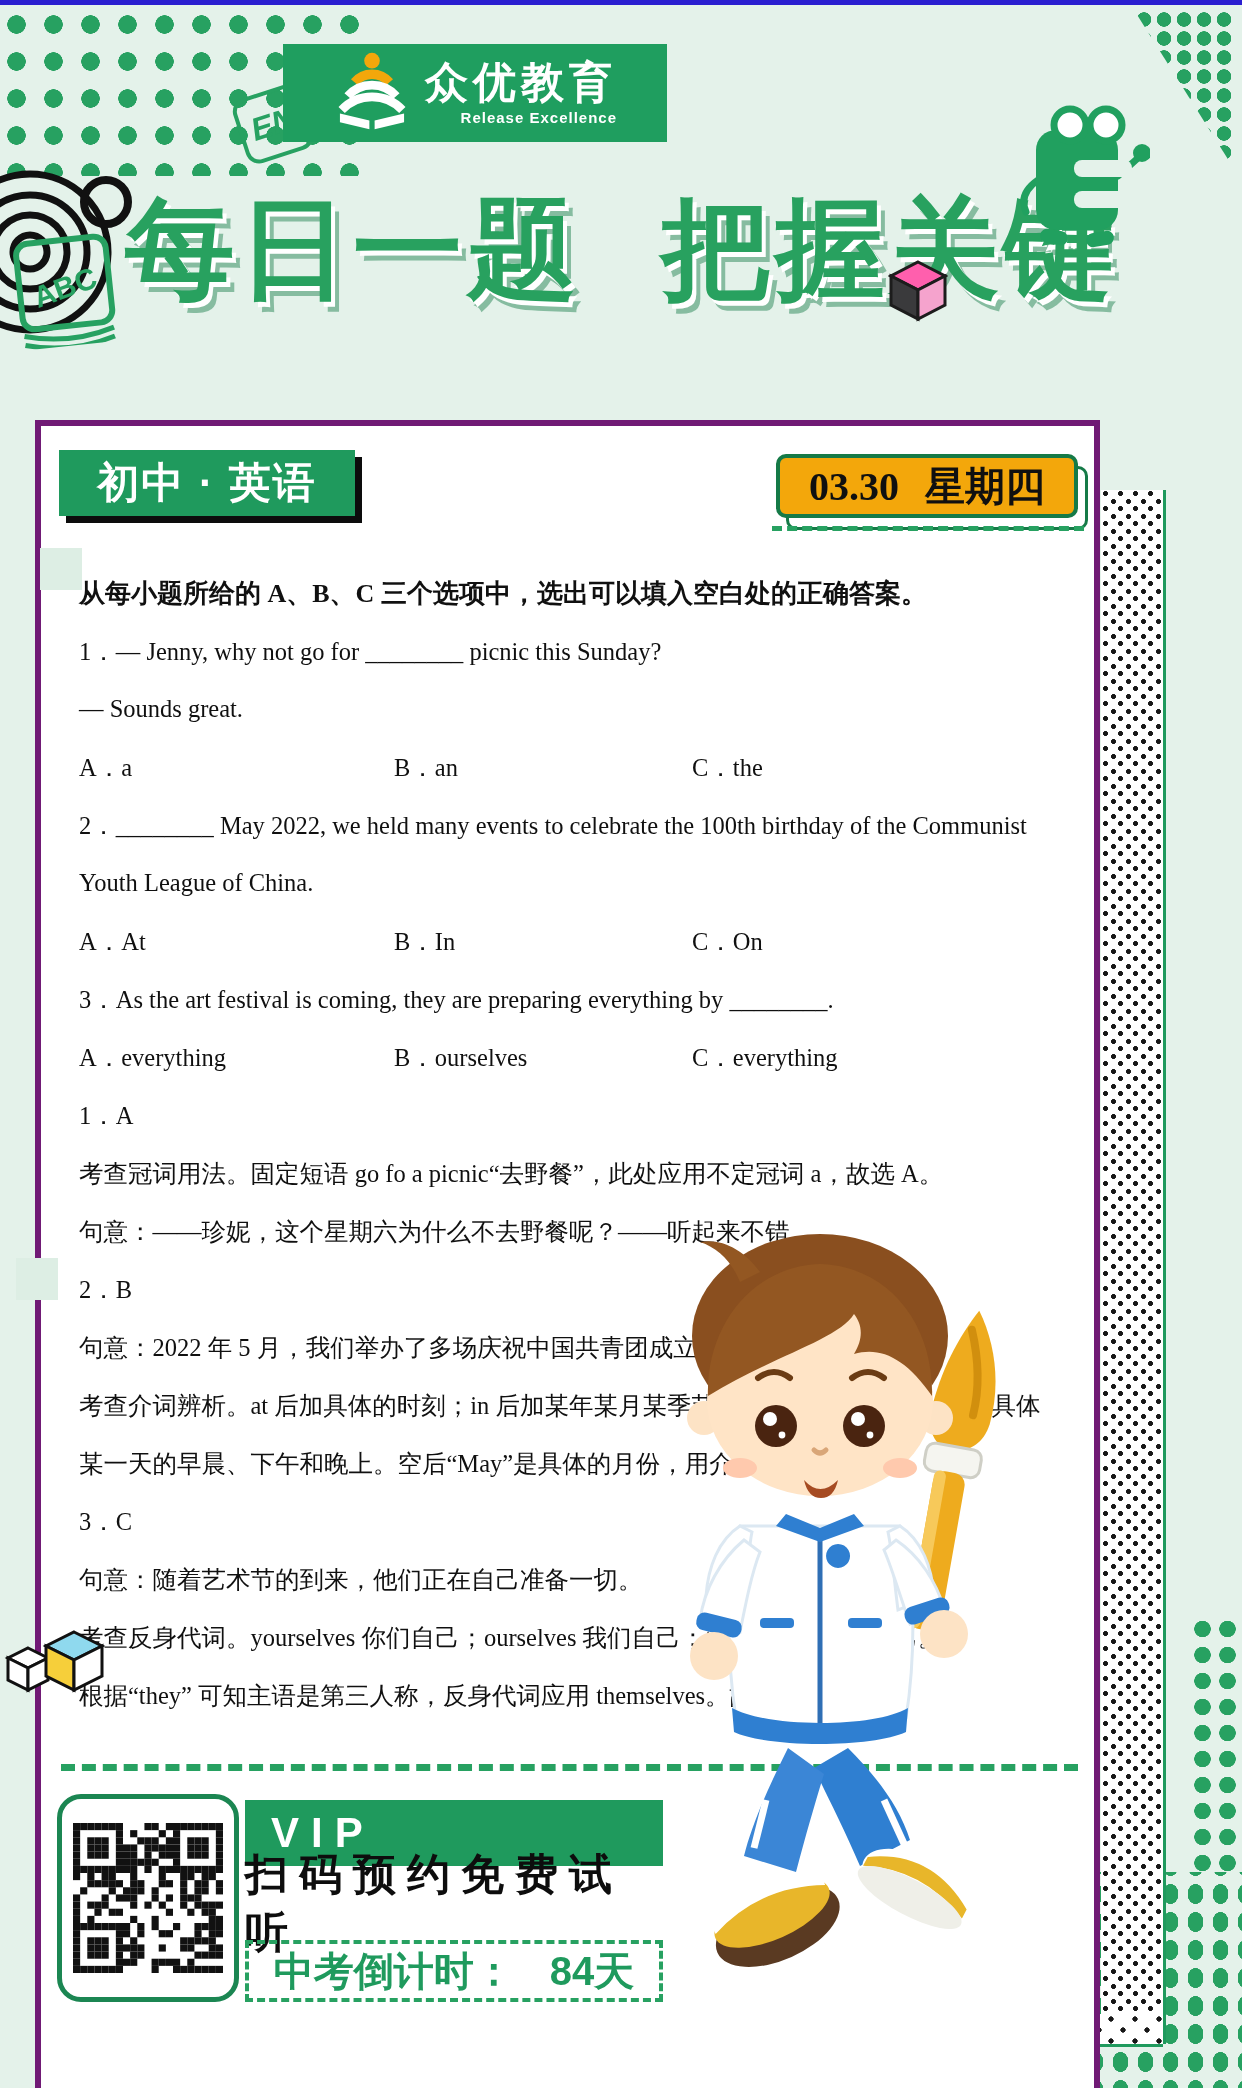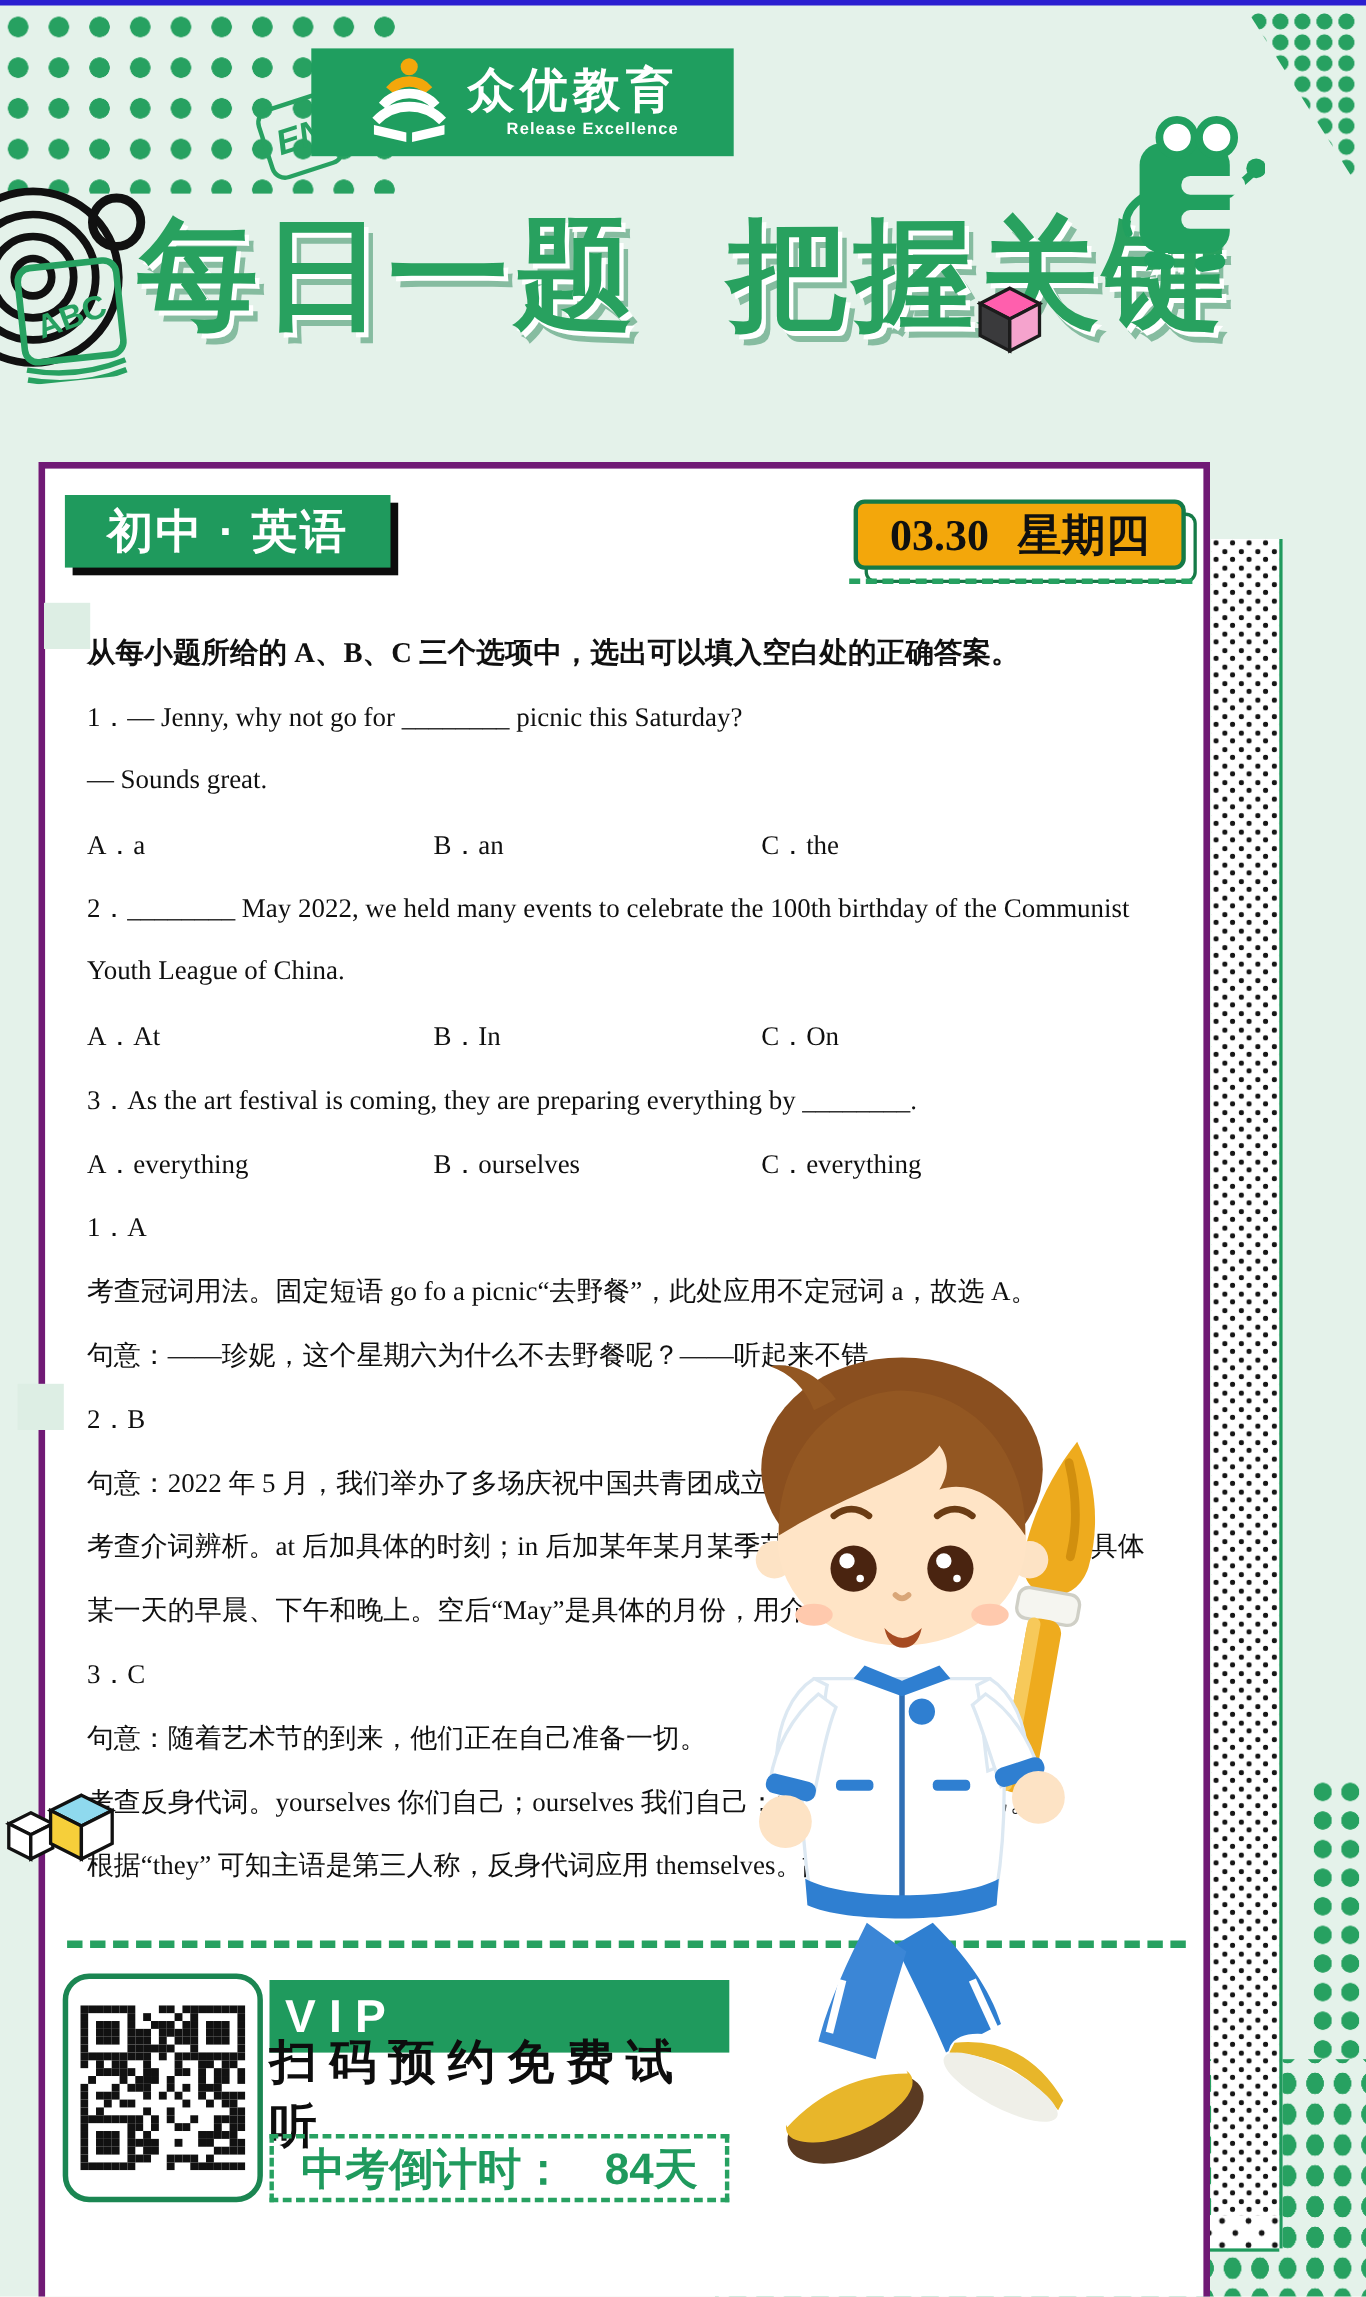--- a/index.html
+++ b/index.html
@@ -82,21 +82,21 @@
   .opts span{display:inline-block;}
   .opts .o1{width:315px;} .opts .o2{width:298px;}
 
   .sep{margin:40px 16px 0 20px;border-top:7px dashed #27a161;}
 
   
   .footer{position:absolute;left:0;top:1362px;width:100%;height:226px;}
   .qr{position:absolute;left:16px;top:6px;width:182px;height:208px;border:5px solid #1b8652;border-radius:24px;
       background:#fff;display:flex;align-items:center;justify-content:center;box-sizing:border-box;}
   .vip{position:absolute;left:204px;top:12px;width:418px;height:66px;background:#1f9a5d;color:#fff;
-      display:flex;align-items:center;justify-content:space-between;padding:0 14px;box-sizing:border-box;font-weight:900;}
+      display:flex;align-items:center;justify-content:space-between;padding:0 26px;box-sizing:border-box;font-weight:900;}
   .vip .v{font-size:42px;letter-spacing:12px;}
   .vip .t{font-size:38px;letter-spacing:12px;}
   .scan{position:absolute;left:204px;top:84px;width:418px;height:64px;display:flex;align-items:center;
       justify-content:center;font-weight:900;font-size:43px;letter-spacing:11px;color:#0d0d0d;}
   .count{position:absolute;left:204px;top:152px;width:418px;height:62px;border:4px dashed #27a161;
       box-sizing:border-box;display:flex;align-items:center;justify-content:center;color:#1f9a5d;
       font-weight:900;font-size:40px;}
   .count .val{margin-left:36px;}
 
   .mascot{position:absolute;left:648px;top:1188px;width:348px;height:862px;z-index:6;}
@@ -196,21 +196,21 @@
       <div class="datebox">
         <span>03.30</span>
         <span>星期四</span>
       </div>
       <div class="date-dash"></div>
     </div>
 
     <div class="doc">
       <div class="line bold">从每小题所给的 A、B、C 三个选项中，选出可以填入空白处的正确答案。</div>
 
-      <div class="line">1．— Jenny, why not go for ________ picnic this Saturday?</div>
+      <div class="line">1．— Jenny, why not go for ________ picnic this Sunday?</div>
       <div class="line">— Sounds great.</div>
       <div class="line opts">
         <span class="o1">A．a</span>
         <span class="o2">B．an</span>
         <span class="o3">C．the</span>
       </div>
 
       <div class="line">2．________ May 2022, we held many events to celebrate the 100th birthday of the Communist</div>
       <div class="line">Youth League of China.</div>
       <div class="line opts">

